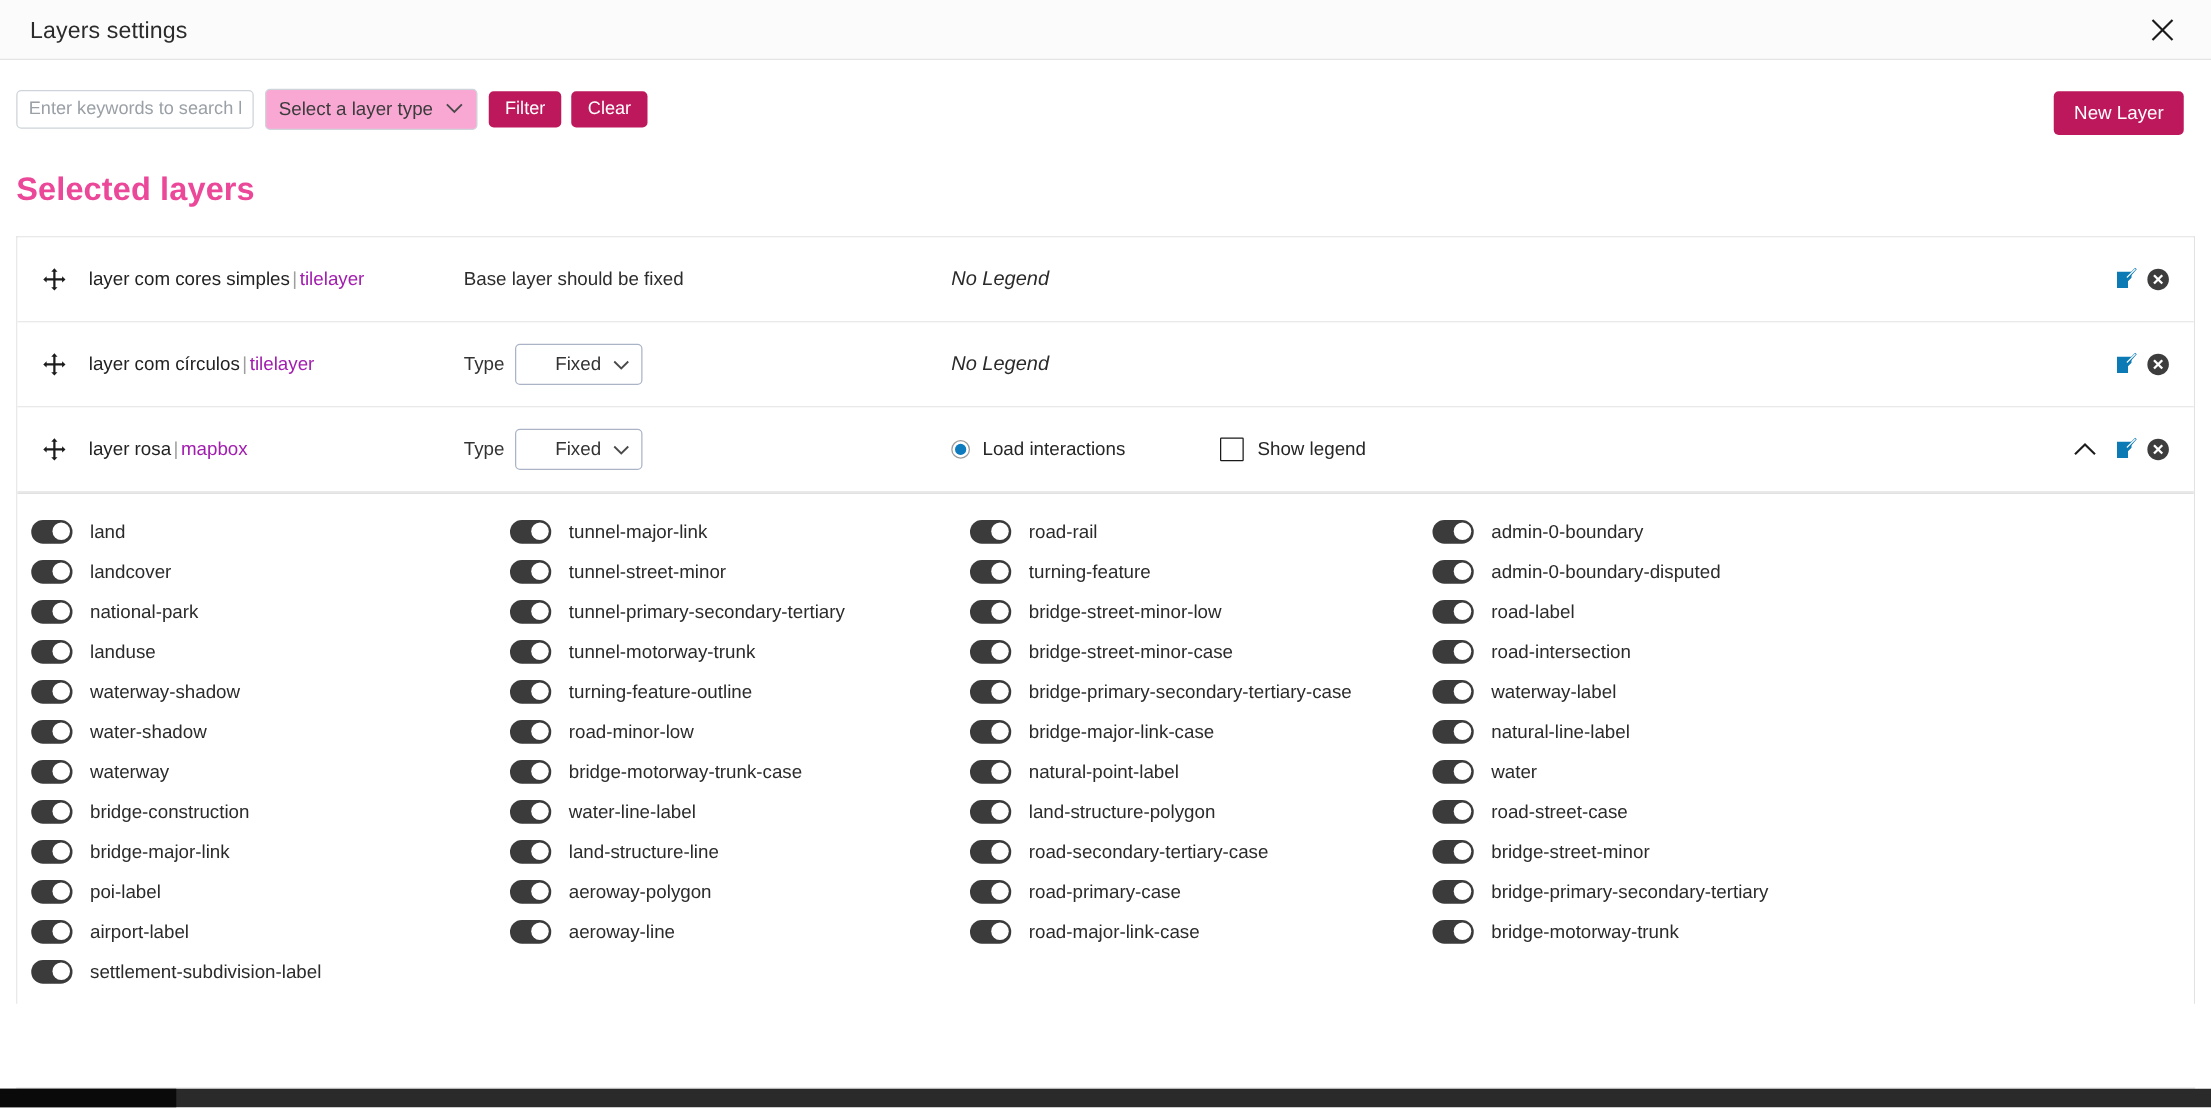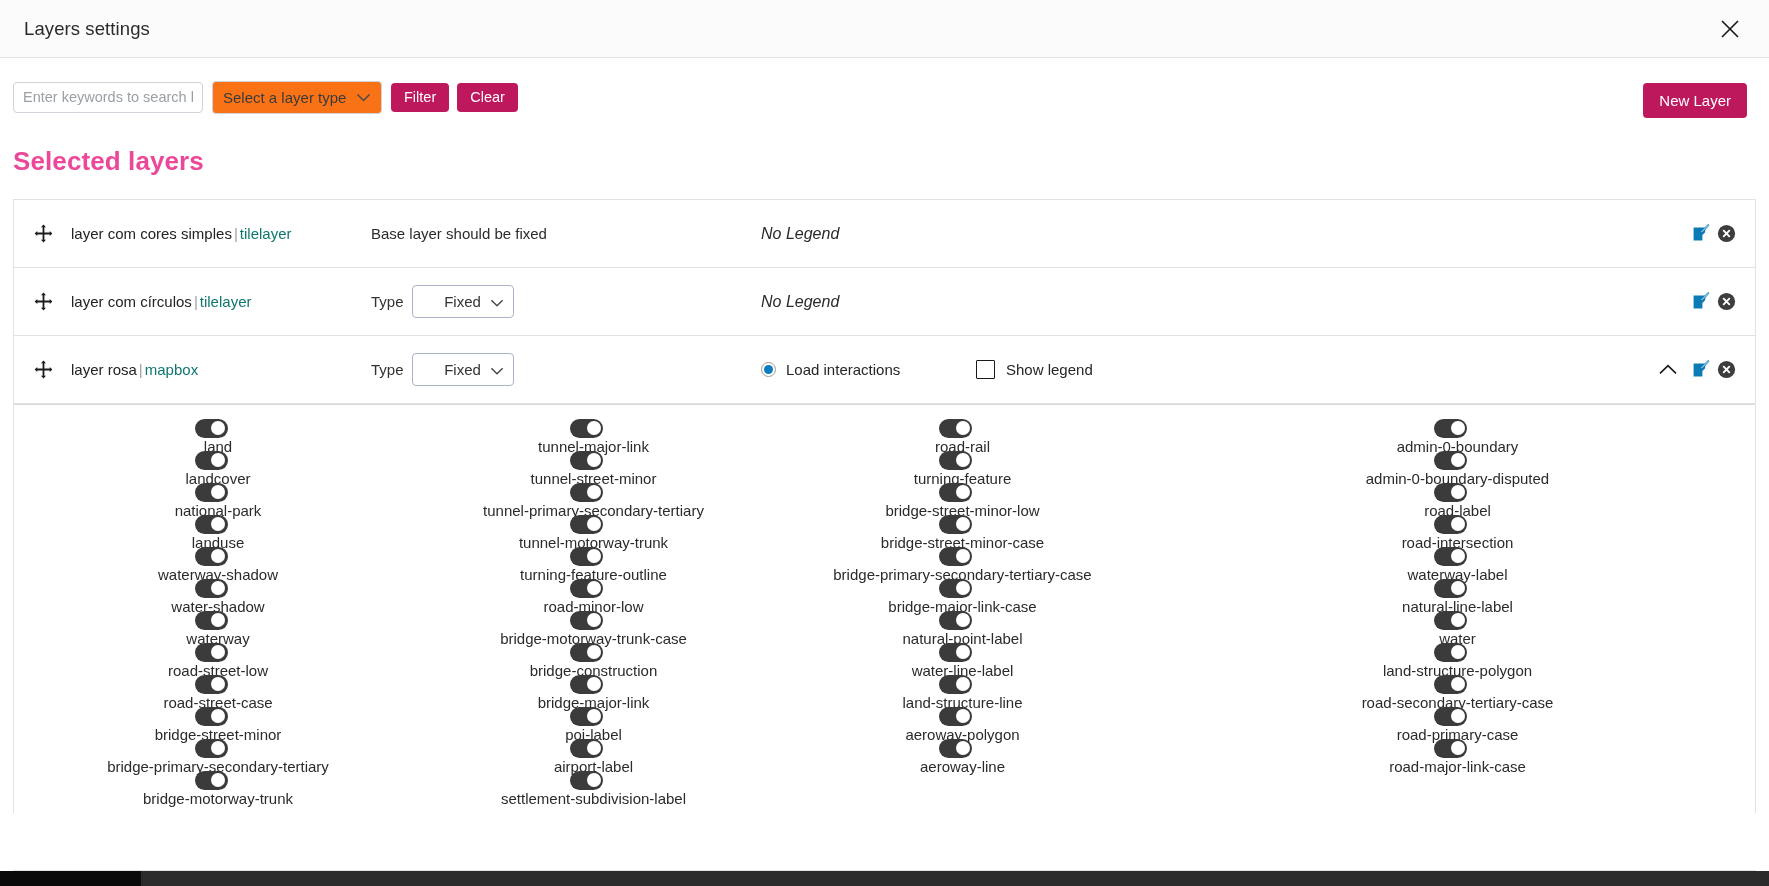--- a/index.html
+++ b/index.html
@@ -7,21 +7,21 @@
     margin: 0; padding: 0;
     width: 1769px; height: 886px;
     background: #ffffff;
     font-family: "Liberation Sans", sans-serif;
     overflow: hidden;
   }
   .page { position: relative; width: 1769px; height: 886px; background: #fff; }
 
   
   .modal-header {
-    height: 58px;
+    height: 48px;
     background: #fbfbfb;
     border-bottom: 1px solid #e4e4e4;
     display: flex;
     align-items: center;
     padding: 0 22px 0 24px;
   }
   .modal-title {
     font-size: 18.5px;
     color: #2b2b2b;
     font-weight: 400;
@@ -55,21 +55,21 @@
     background: #fff;
     outline: none;
   }
   .search-input::placeholder { color: #9aa0a6; }
   .layer-type-select {
     position: relative;
     margin-left: 9px;
     width: 170px; height: 33px;
     border: 1px solid #ced4da;
     border-radius: 4px;
-    background: #f97316;
+    background: #f9a8d4;
     display: flex; align-items: center;
     padding: 0 10px;
     font-size: 15px;
     color: #3b3b3b;
     cursor: pointer;
   }
   .layer-type-select .chev {
     position: absolute; right: 10px; top: 50%;
     transform: translateY(-50%);
     pointer-events: none;
@@ -128,21 +128,21 @@
     flex: 0 0 auto;
   }
   .layer-name {
     margin-left: 15px;
     font-size: 15px;
     color: #222;
     width: 300px;
     flex: 0 0 auto;
     white-space: nowrap;
   }
-  .layer-name .sub { color: #0f766e; text-align: center; }
+  .layer-name .sub { color: #a21caf; text-align: center; }
   .layer-name .sep { color: #9e9e9e; padding: 0 2px; }
 
   .type-area {
     width: 390px;
     flex: 0 0 auto;
     display: flex;
     align-items: center;
   }
   .type-label {
     font-size: 15px;
@@ -229,21 +229,20 @@
   .sublayer-grid {
     display: grid;
     grid-template-columns: 383px 368px 370px 1fr;
     row-gap: 0;
   }
   .sublayer-item {
     display: flex;
     align-items: center;
     height: 32px;
     padding-left: 11px;
-    flex-direction: column;
   }
   .toggle {
     width: 33px; height: 19px;
     border-radius: 10px;
     background: #3b3b3b;
     position: relative;
     flex: 0 0 auto;
     cursor: pointer;
   }
   .toggle .knob {
@@ -610,26 +609,20 @@
           <div class="sublayer-item">
             <span class="toggle">
               <span class="knob"></span>
             </span>
             <span class="sublayer-label">water</span>
           </div>
           <div class="sublayer-item">
             <span class="toggle">
               <span class="knob"></span>
             </span>
-            <span class="sublayer-label">road-street-low</span>
-          </div>
-          <div class="sublayer-item">
-            <span class="toggle">
-              <span class="knob"></span>
-            </span>
             <span class="sublayer-label">bridge-construction</span>
           </div>
           <div class="sublayer-item">
             <span class="toggle">
               <span class="knob"></span>
             </span>
             <span class="sublayer-label">water-line-label</span>
           </div>
           <div class="sublayer-item">
             <span class="toggle">

